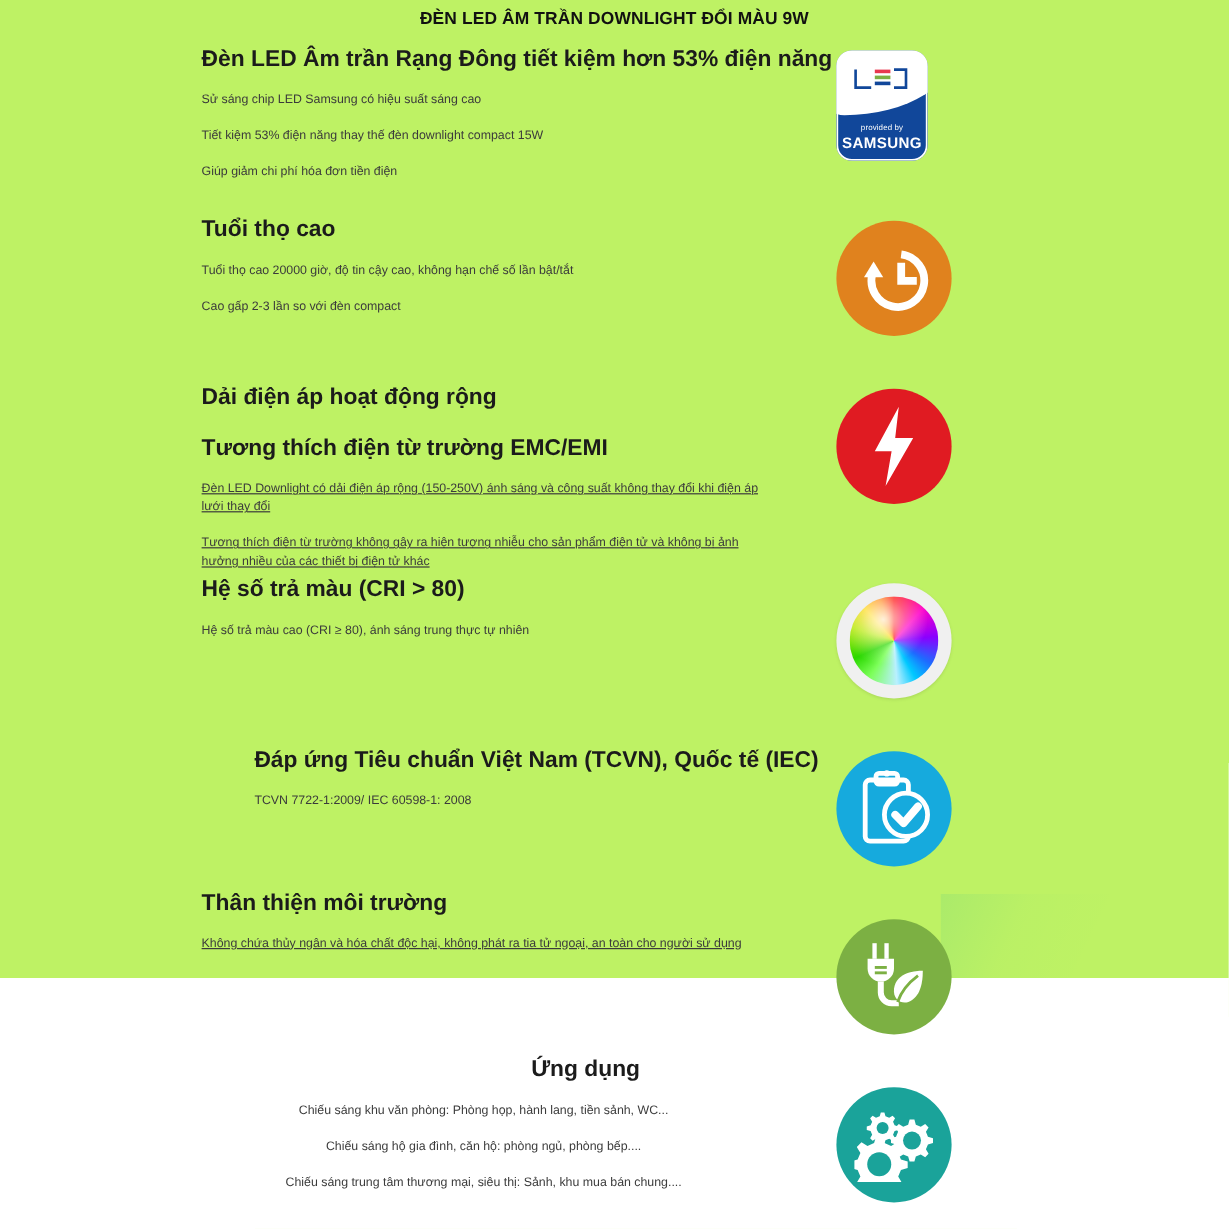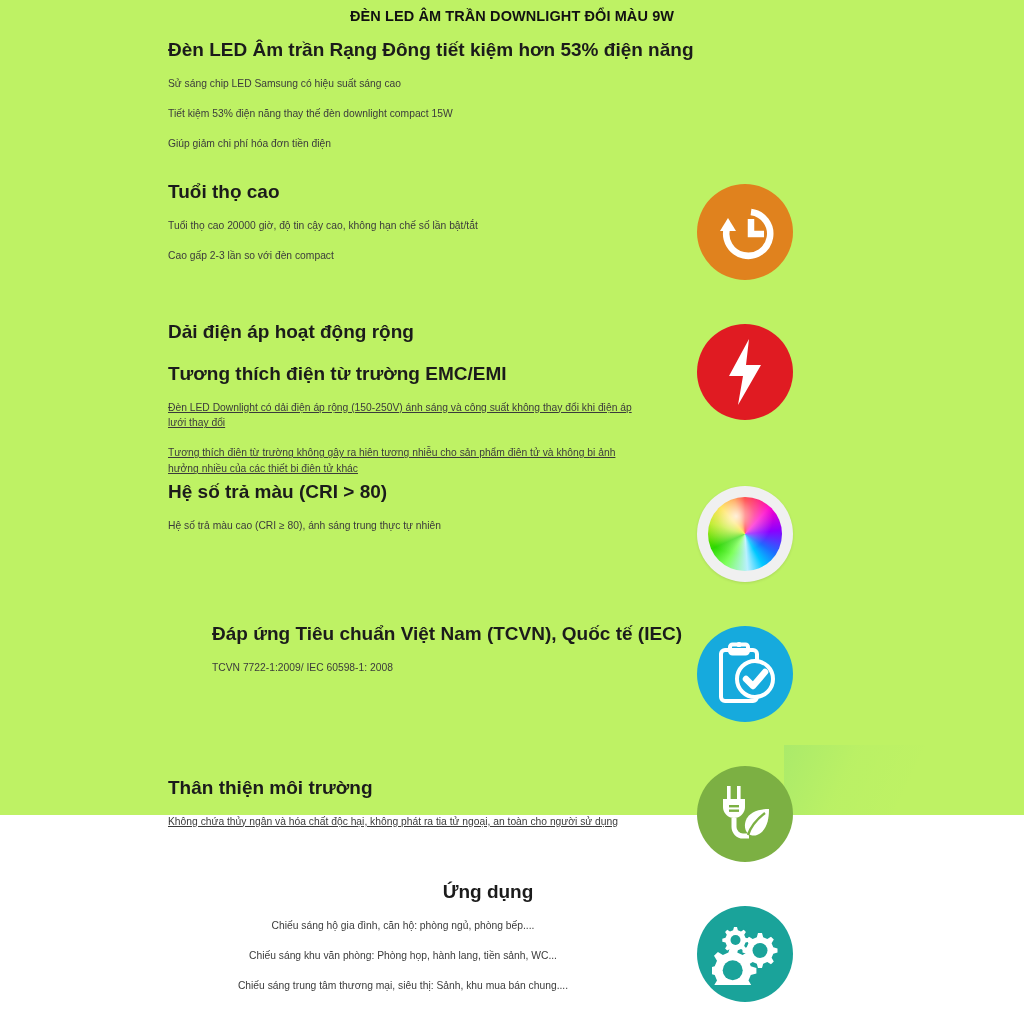--- a/index.html
+++ b/index.html
@@ -135,20 +135,34 @@
   <div id="corner-wash"></div>
 
   <div id="doc-title">ĐÈN LED ÂM TRẦN DOWNLIGHT ĐỔI MÀU 9W</div>
 
   <div class="section" style="top:38px;">
     <p class="sec-head">Đèn LED Âm trần Rạng Đông tiết kiệm hơn 53% điện năng</p>
     <p class="sec-line">Sử sáng chip LED Samsung có hiệu suất sáng cao</p>
     <p class="sec-line">Tiết kiệm 53%  điện năng thay thế đèn downlight compact 15W</p>
     <p class="sec-line">Giúp giảm chi phí hóa đơn tiền điện</p>
   </div>
+  <div class="icon-wrap" style="left:697px; top:42px;">
+    <div class="samsung-badge">
+      <div class="white-swoosh"></div>
+      <svg class="led-mark" viewBox="0 0 48 20">
+        <path d="M3,2 L3,17 L16,17" fill="none" stroke="#11479a" stroke-width="2.2"></path>
+        <rect x="19" y="2" width="13" height="3" fill="#e8384f"></rect>
+        <rect x="19" y="7" width="13" height="3" fill="#7cb043"></rect>
+        <rect x="19" y="12" width="13" height="3" fill="#11479a"></rect>
+        <path d="M35,2 L45,2 L45,17 L35,17" fill="none" stroke="#11479a" stroke-width="2.2"></path>
+      </svg>
+      <div class="prov">provided by</div>
+      <div class="sams">SAMSUNG</div>
+    </div>
+  </div>
 
   <div class="section" style="top:180px;">
     <p class="sec-head">Tuổi thọ cao</p>
     <p class="sec-line">Tuổi thọ cao 20000 giờ, độ tin cậy cao, không hạn chế số lần bật/tắt</p>
     <p class="sec-line">Cao gấp 2-3 lần so với đèn compact</p>
   </div>
   <div class="icon-wrap" style="left:697px; top:184px;">
     <div class="circle-icon" style="background:#e0821e;">
       <svg width="62" height="62" viewBox="0 0 62 62">
         <path d="M37,11 A22,22 0 1 1 13,27" fill="none" stroke="#ffffff" stroke-width="6.5" stroke-linecap="butt"></path>
@@ -191,43 +205,43 @@
       <svg width="64" height="66" viewBox="0 0 64 66">
         <rect x="8" y="9" width="36" height="51" rx="4" fill="none" stroke="#ffffff" stroke-width="4"></rect>
         <rect x="17" y="3.5" width="18" height="9" rx="2.5" fill="none" stroke="#ffffff" stroke-width="4"></rect>
         <circle cx="26" cy="3.5" r="2.6" fill="#ffffff"></circle>
         <circle cx="42" cy="38" r="18" fill="#16aadd" stroke="#ffffff" stroke-width="4"></circle>
         <path d="M33,38 L40,45 L52,31" fill="none" stroke="#ffffff" stroke-width="6.5" stroke-linecap="round" stroke-linejoin="round"></path>
       </svg>
     </div>
   </div>
 
-  <div class="section" style="top:776px;">
+  <div class="section" style="top:741px;">
     <p class="sec-head">Thân thiện môi trường</p>
     <p class="sec-line wide">Không chứa thủy ngân và hóa chất độc hại, không phát ra tia tử ngoại, an toàn cho người sử dụng</p>
   </div>
   <div class="icon-wrap" style="left:697px; top:766px;">
     <div class="circle-icon" style="background:#7cb043;">
       <svg width="60" height="62" viewBox="0 0 60 62">
         <rect x="12" y="3" width="3.6" height="13" fill="#ffffff"></rect>
         <rect x="22" y="3" width="3.6" height="13" fill="#ffffff"></rect>
         <path d="M8,16 L30,16 L30,24 A11,11 0 0 1 19,35 A11,11 0 0 1 8,24 Z" fill="#ffffff"></path>
         <rect x="14" y="22" width="10" height="2.4" fill="#7cb043"></rect>
         <rect x="14" y="26.5" width="10" height="2.4" fill="#7cb043"></rect>
         <path d="M19,35 L19,44 A9,9 0 0 0 28,53 L34,53" fill="none" stroke="#ffffff" stroke-width="5"></path>
         <path d="M54,26 C54,26 32,25 30,41 C29,50 36,54 42,52 C52,48 54,36 54,26 Z" fill="#ffffff"></path>
         <path d="M50,30 C42,36 36,43 33,52" fill="none" stroke="#7cb043" stroke-width="2.4"></path>
       </svg>
     </div>
   </div>
 
   <div class="section" style="top:880px;text-align:center;">
     <p class="sec-head">Ứng dụng</p>
+    <p class="sec-line">Chiếu sáng khu văn phòng: Phòng họp, hành lang, tiền sảnh, WC...</p>
     <p class="sec-line">Chiếu sáng hộ gia đình, căn hộ: phòng ngủ, phòng bếp....</p>
-    <p class="sec-line">Chiếu sáng khu văn phòng: Phòng họp, hành lang, tiền sảnh, WC...</p>
     <p class="sec-line">Chiếu sáng trung tâm thương mại, siêu thị: Sảnh, khu mua bán chung....</p>
   </div>
   <div class="icon-wrap" style="left:697px; top:906px;">
     <div class="circle-icon" style="background:#1aa39a;">
       <svg width="66" height="62" viewBox="0 0 66 62">
         <g fill="#ffffff">
           <path d="M22,4 l3,0 l0.9,3.2 l3.1,1.3 l2.8,-1.7 l2.1,2.1 l-1.7,2.8 l1.3,3.1 l3.2,0.9 l0,3 l-3.2,0.9 l-1.3,3.1 l1.7,2.8 l-2.1,2.1 l-2.8,-1.7 l-3.1,1.3 l-0.9,3.2 l-3,0 l-0.9,-3.2 l-3.1,-1.3 l-2.8,1.7 l-2.1,-2.1 l1.7,-2.8 l-1.3,-3.1 l-3.2,-0.9 l0,-3 l3.2,-0.9 l1.3,-3.1 l-1.7,-2.8 l2.1,-2.1 l2.8,1.7 l3.1,-1.3 Z"></path>
         </g>
         <circle cx="23.5" cy="17" r="5" fill="#1aa39a"></circle>
         <g fill="#ffffff">

